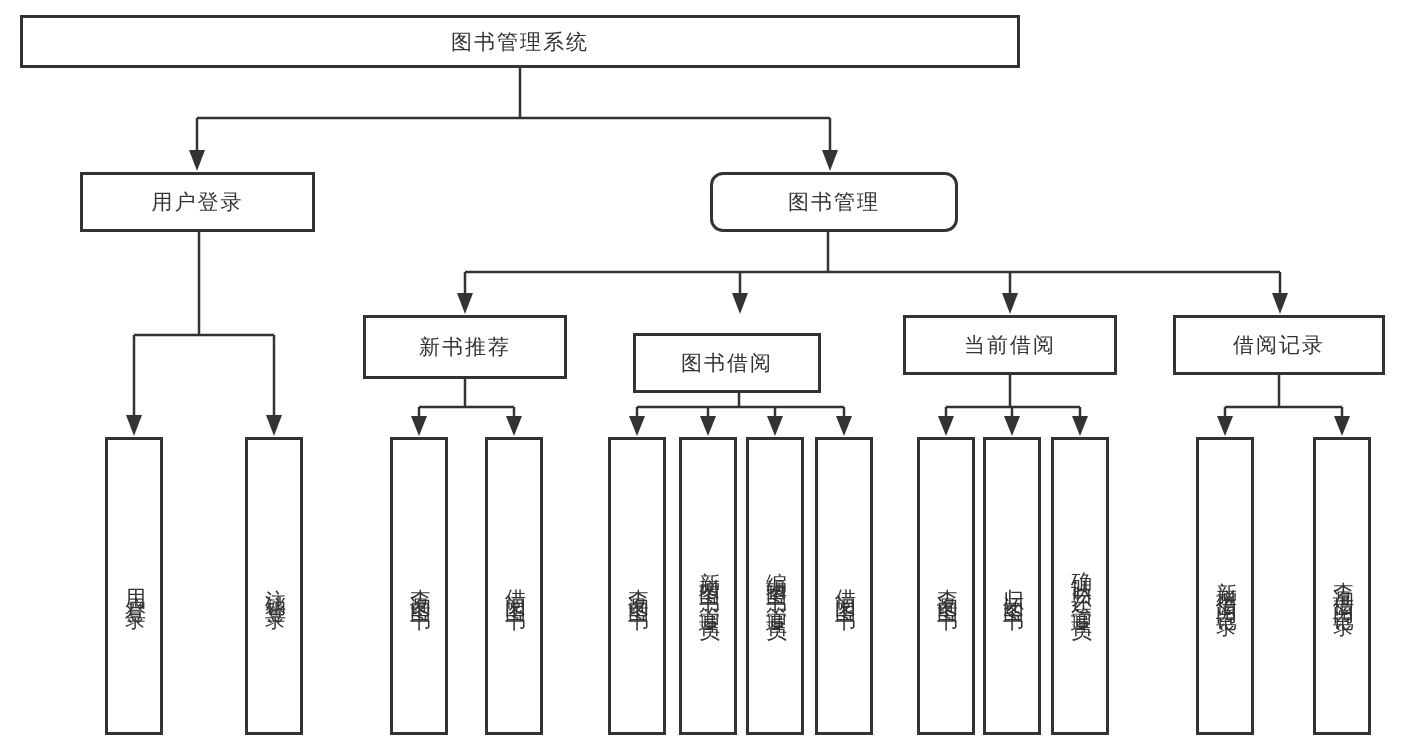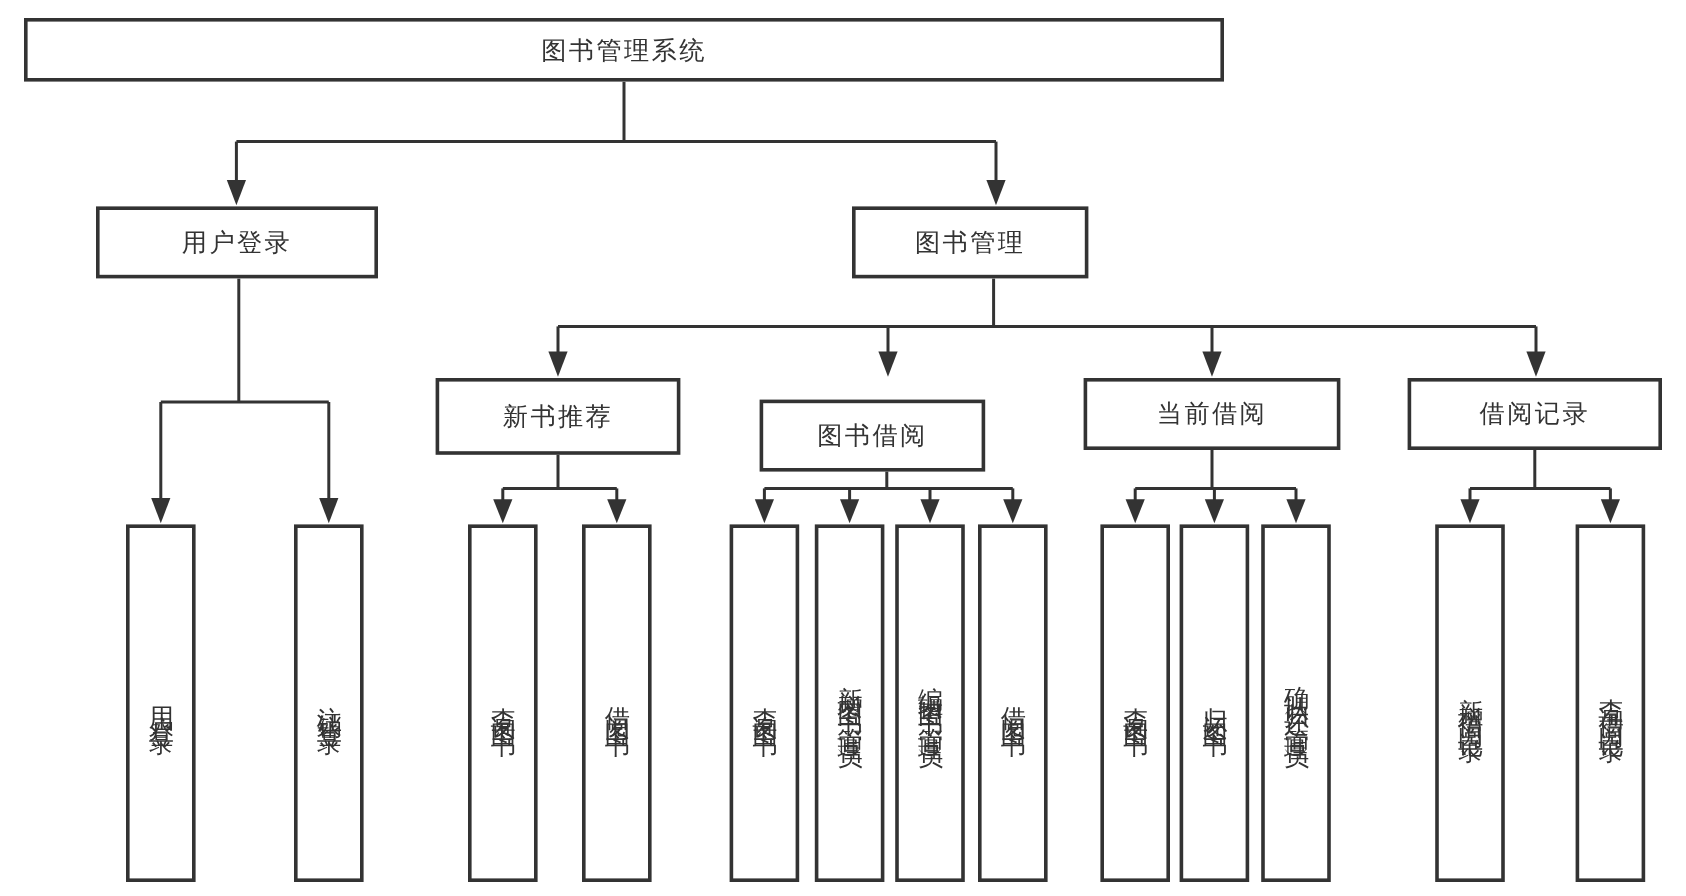--- a/index.html
+++ b/index.html
@@ -1,21 +1,21 @@
 <!DOCTYPE html>
 <html><head>
 <meta charset="utf-8">
 <style>
   html, body { margin: 0; padding: 0; background: #ffffff; }
   #canvas {
     position: relative;
     width: 1405px;
     height: 747px;
     background: #ffffff;
-    font-family: Liberation Serif, serif;
+    font-family: Liberation Mono, monospace;
     overflow: hidden;
   }
   #connectors {
     position: absolute;
     left: 0; top: 0;
     width: 1405px; height: 747px;
   }
   #connectors line { stroke: #333333; stroke-width: 2.5; }
   #connectors polygon { fill: #333333; }
   .node {
@@ -56,21 +56,21 @@
     right: 6px;
     bottom: 4px;
     font-size: 21px;
     color: rgba(170,170,170,0.9);
     letter-spacing: 1px;
     pointer-events: none;
   }
   
   #n-root  { left: 20px;   top: 15px;  width: 1000px; height: 53px; }
   #n-login { left: 80px;   top: 172px; width: 235px;  height: 60px; }
-  #n-mgmt  { left: 710px;  top: 172px; width: 197px;  height: 60px; }
+  #n-mgmt  { left: 710px;  top: 172px; width: 248px;  height: 60px; border-radius: 13px; }
   #n-rec   { left: 363px;  top: 315px; width: 204px;  height: 64px; }
   #n-bor   { left: 633px;  top: 333px; width: 188px;  height: 60px; justify-content: center; }
   #n-cur   { left: 903px;  top: 315px; width: 214px;  height: 60px; }
   #n-hist  { left: 1173px; top: 315px; width: 212px;  height: 60px; }
   #l-1  { left: 105px; }
   #l-2  { left: 245px; }
   #l-3  { left: 390px; }
   #l-4  { left: 485px; }
   #l-5  { left: 608px; }
   #l-6  { left: 679px; }

